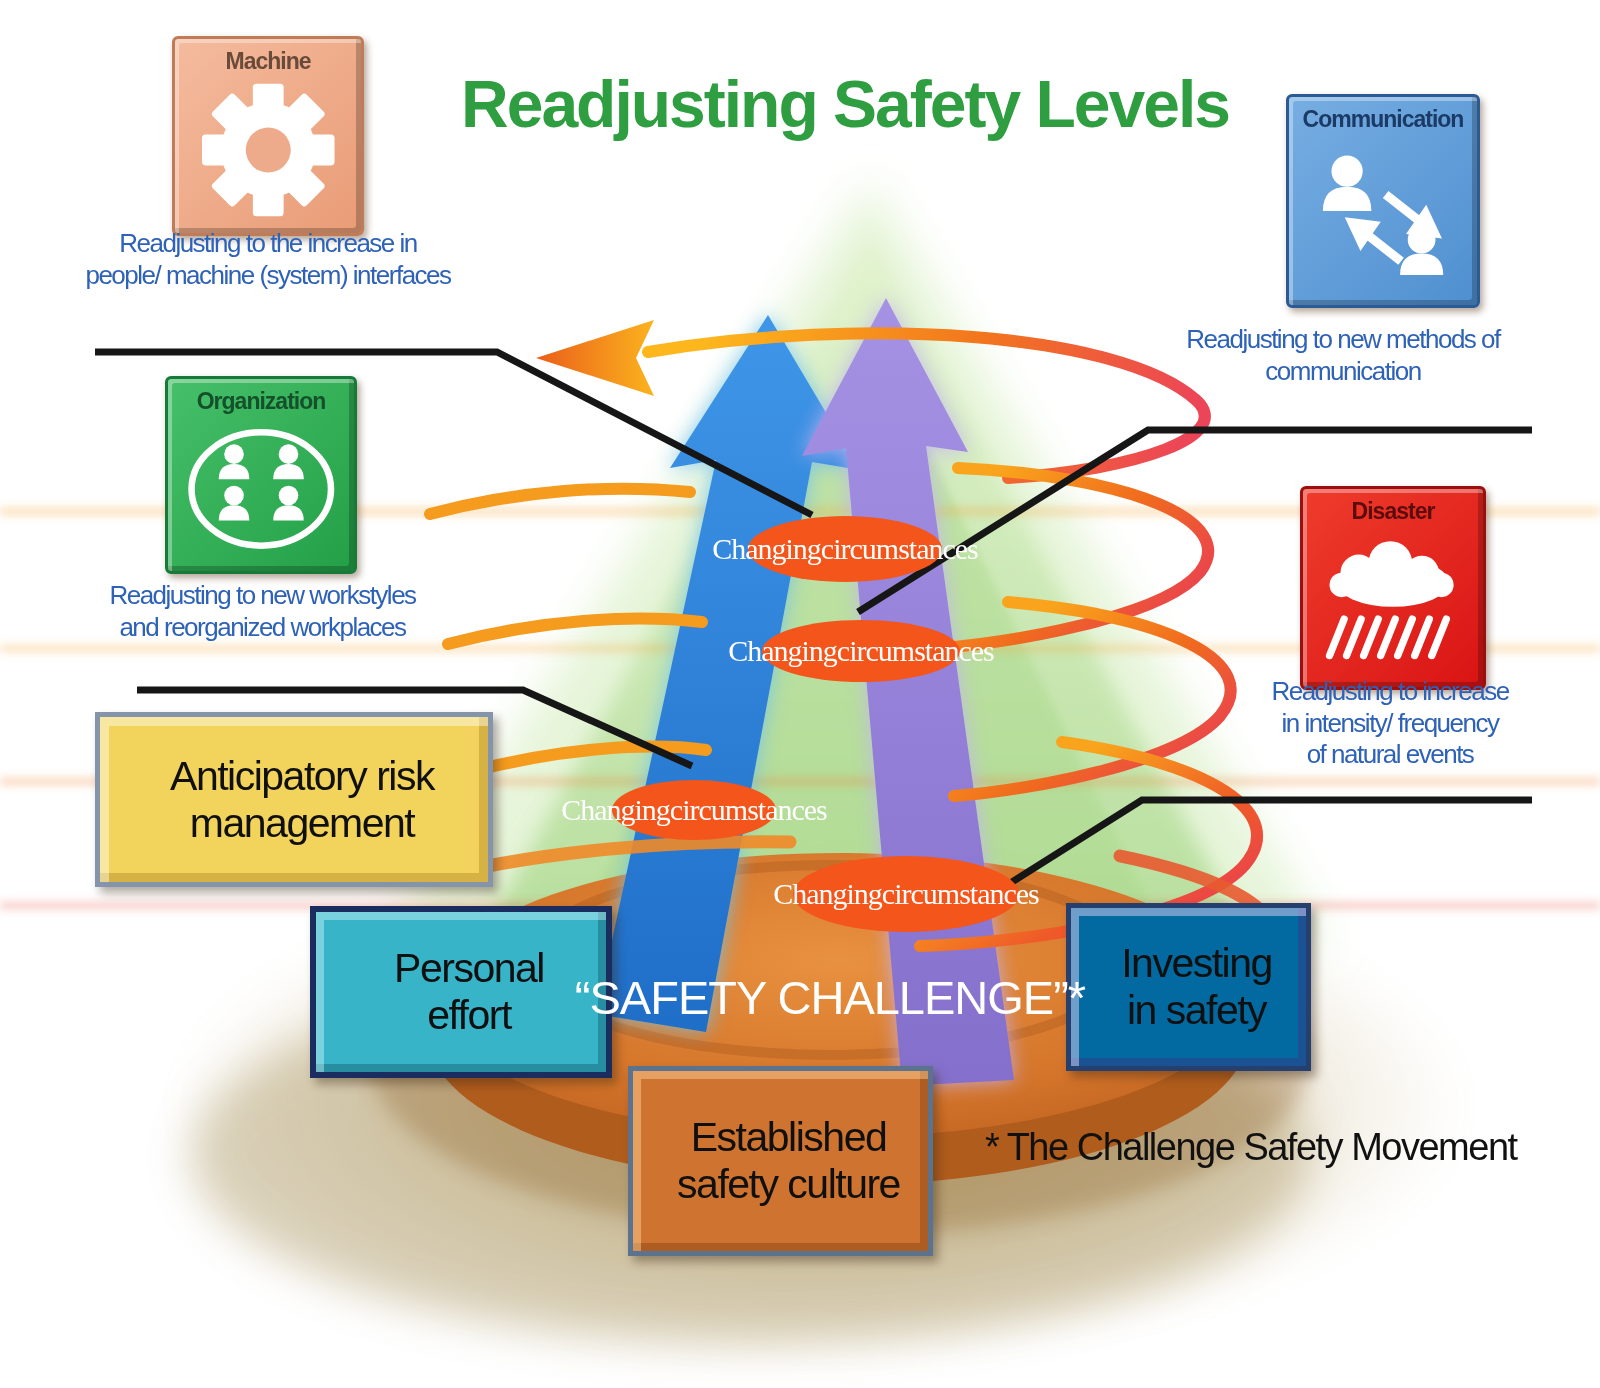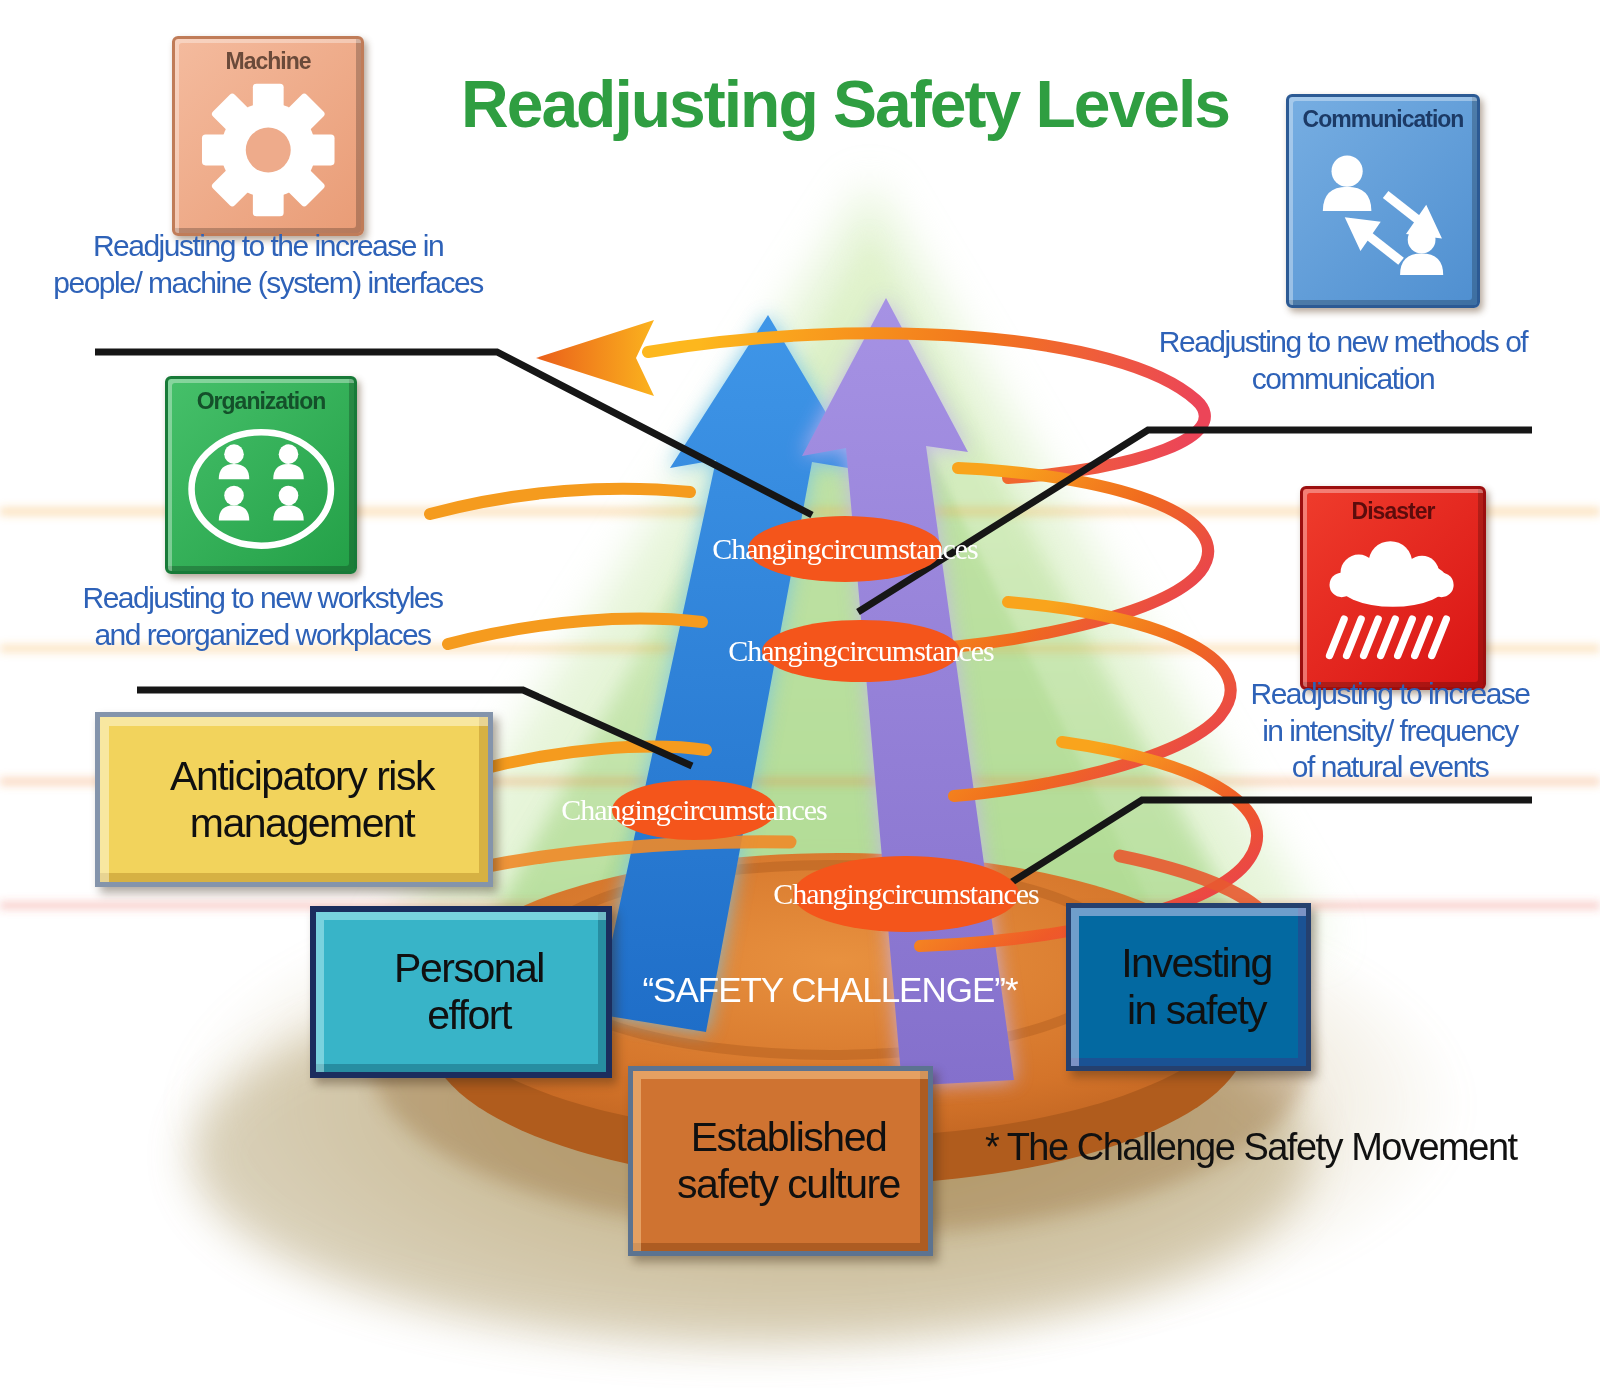--- a/index.html
+++ b/index.html
@@ -26,21 +26,21 @@
   .tile-organization{left:165px;top:376px;width:186px;height:192px;
     background:linear-gradient(135deg,#46c06a,#23a047);border:3px solid #187a38;}
   .tile-organization .tile-label{color:#14502a;}
   .tile-communication{left:1286px;top:94px;width:188px;height:208px;
     background:linear-gradient(135deg,#77aee2,#4f8fd0);border:3px solid #2c5a94;}
   .tile-communication .tile-label{color:#1c3a66;}
   .tile-disaster{left:1300px;top:486px;width:180px;height:198px;
     background:linear-gradient(135deg,#ef3c2c,#d91414);border:3px solid #9c0f0f;}
   .tile-disaster .tile-label{color:#5c0c0c;}
   
-  .caption{position:absolute;color:#2e62b8;font-size:30px;font-weight:500;
+  .caption{position:absolute;color:#2e62b8;font-size:26px;font-weight:500;
     line-height:1.22;text-align:center;letter-spacing:-1.5px;}
   .caption span{display:block;}
   .caption-machine{left:18px;top:228px;width:500px;}
   .caption-organization{left:30px;top:580px;width:465px;}
   .caption-communication{left:1108px;top:324px;width:470px;}
   .caption-disaster{left:1190px;top:676px;width:400px;}
   
   .cc{position:absolute;}
   .cc-ell{position:absolute;inset:0;background:#f4551b;border-radius:50%;display:block;}
   .cc-text{position:absolute;top:50%;left:50%;transform:translate(-50%,-50%);
@@ -65,21 +65,21 @@
       inset 8px 8px 0 rgba(220,255,255,.4),inset -8px -8px 0 rgba(10,70,90,.35);text-align:center;}
   .box-purple{left:1066px;top:903px;width:235px;height:158px;background:#0369a1;
     border:5px solid #25406e;
     box-shadow:5px 6px 9px rgba(60,40,20,.4),
       inset 8px 8px 0 rgba(245,225,255,.45),inset -8px -8px 0 rgba(80,30,120,.30);}
   .box-orange{left:628px;top:1066px;width:295px;height:180px;background:#cf7331;
     border:5px solid #5c7390;
     box-shadow:5px 6px 9px rgba(60,40,20,.4),
       inset 8px 8px 0 rgba(255,215,160,.45),inset -8px -8px 0 rgba(110,50,10,.35);}
   .center-label{position:absolute;left:530px;top:970px;width:600px;text-align:center;
-    color:#fff;font-size:35px;font-weight:500;letter-spacing:-1px;white-space:nowrap;}
+    color:#fff;font-size:47px;font-weight:500;letter-spacing:-1px;white-space:nowrap;}
   .footnote{position:absolute;left:985px;top:1126px;width:560px;color:#111;
     font-size:38px;letter-spacing:-1.5px;}
 </style>
 </head>
 <body>
 
 <div class="canvas">
 
   <svg class="bg-art" viewBox="0 0 1600 1388" xmlns="http://www.w3.org/2000/svg">
     <defs>

